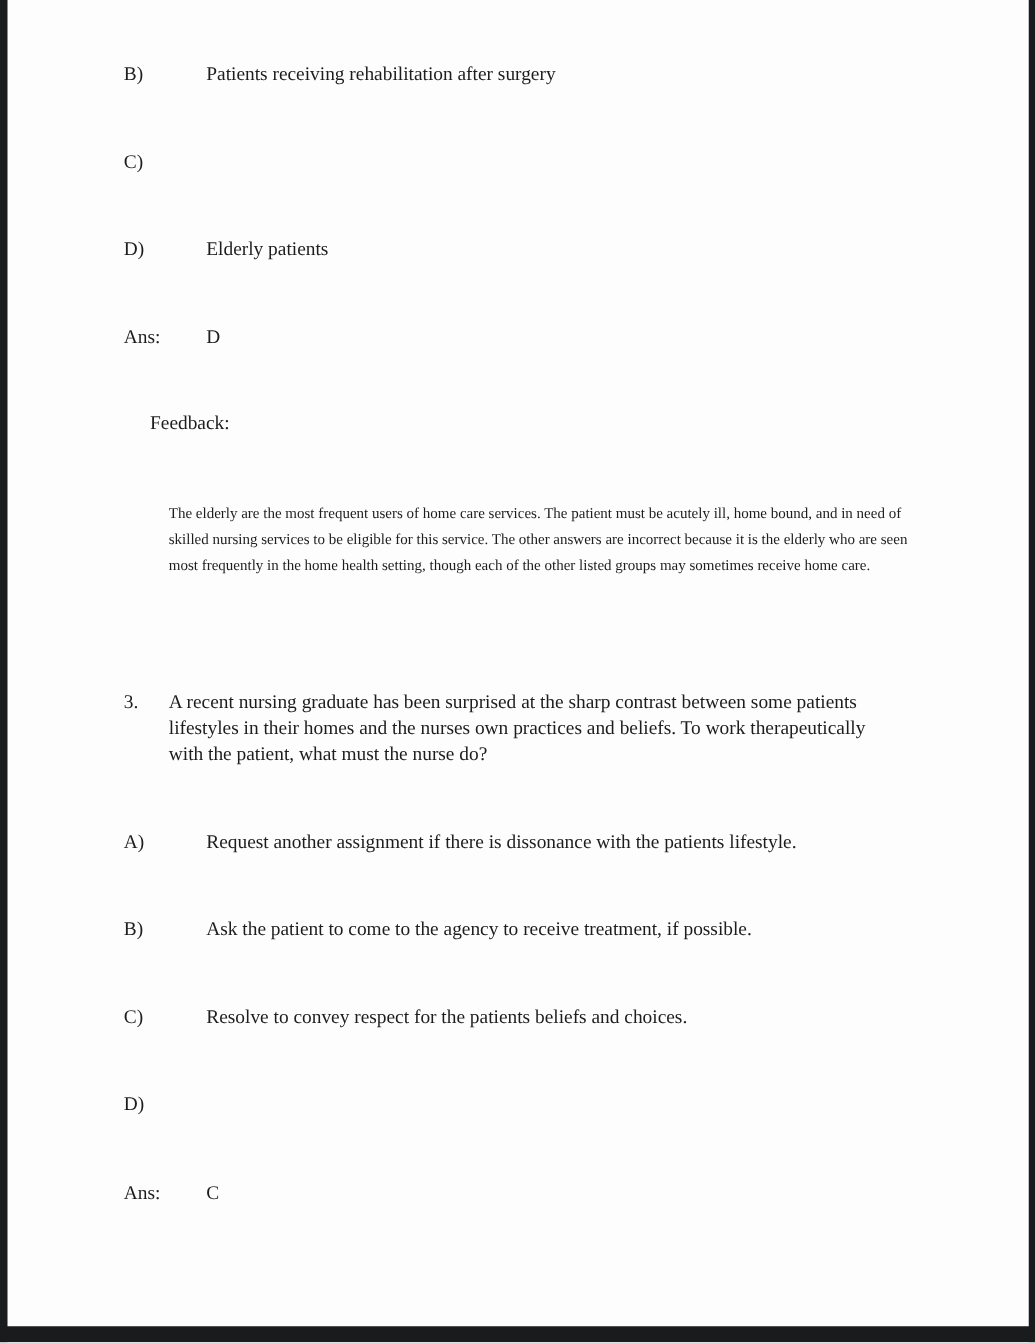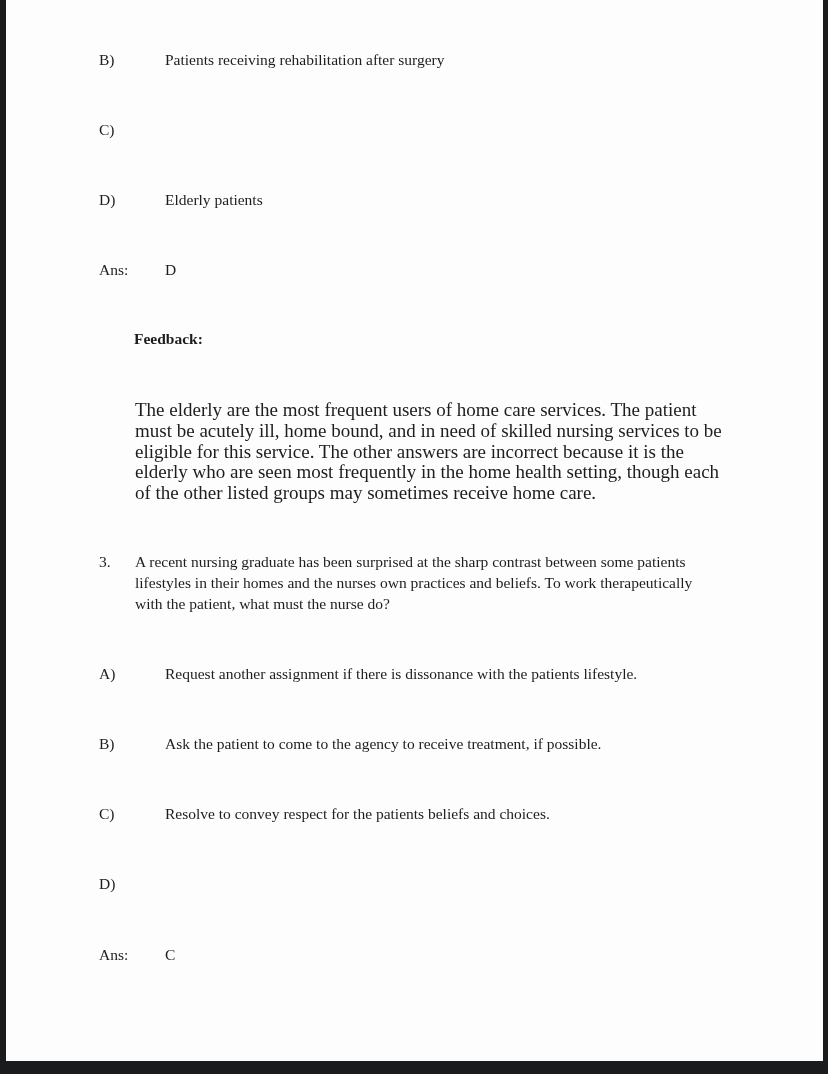--- a/index.html
+++ b/index.html
@@ -42,30 +42,30 @@
   }
   .opt-text {
     max-width: 560px;
     text-align: right;
   }
   .q-text {
     width: 584px;
   }
   .fb-label {
     position: absolute;
-    left: 134px;
+    left: 120px;
     font-size: 15.5px;
-    font-weight: bold;
+    font-weight: normal;
     line-height: 20.8px;
   }
   .fb-para {
     position: absolute;
     left: 135px;
     width: 597px;
-    font-size: 19px;
+    font-size: 12px;
     line-height: 20.8px;
   }
 </style>
 </head>
 <body>
 
 <div class="page">
   <div class="edge edge-left"></div>
   <div class="edge edge-right"></div>
   <div class="edge edge-bottom"></div>

